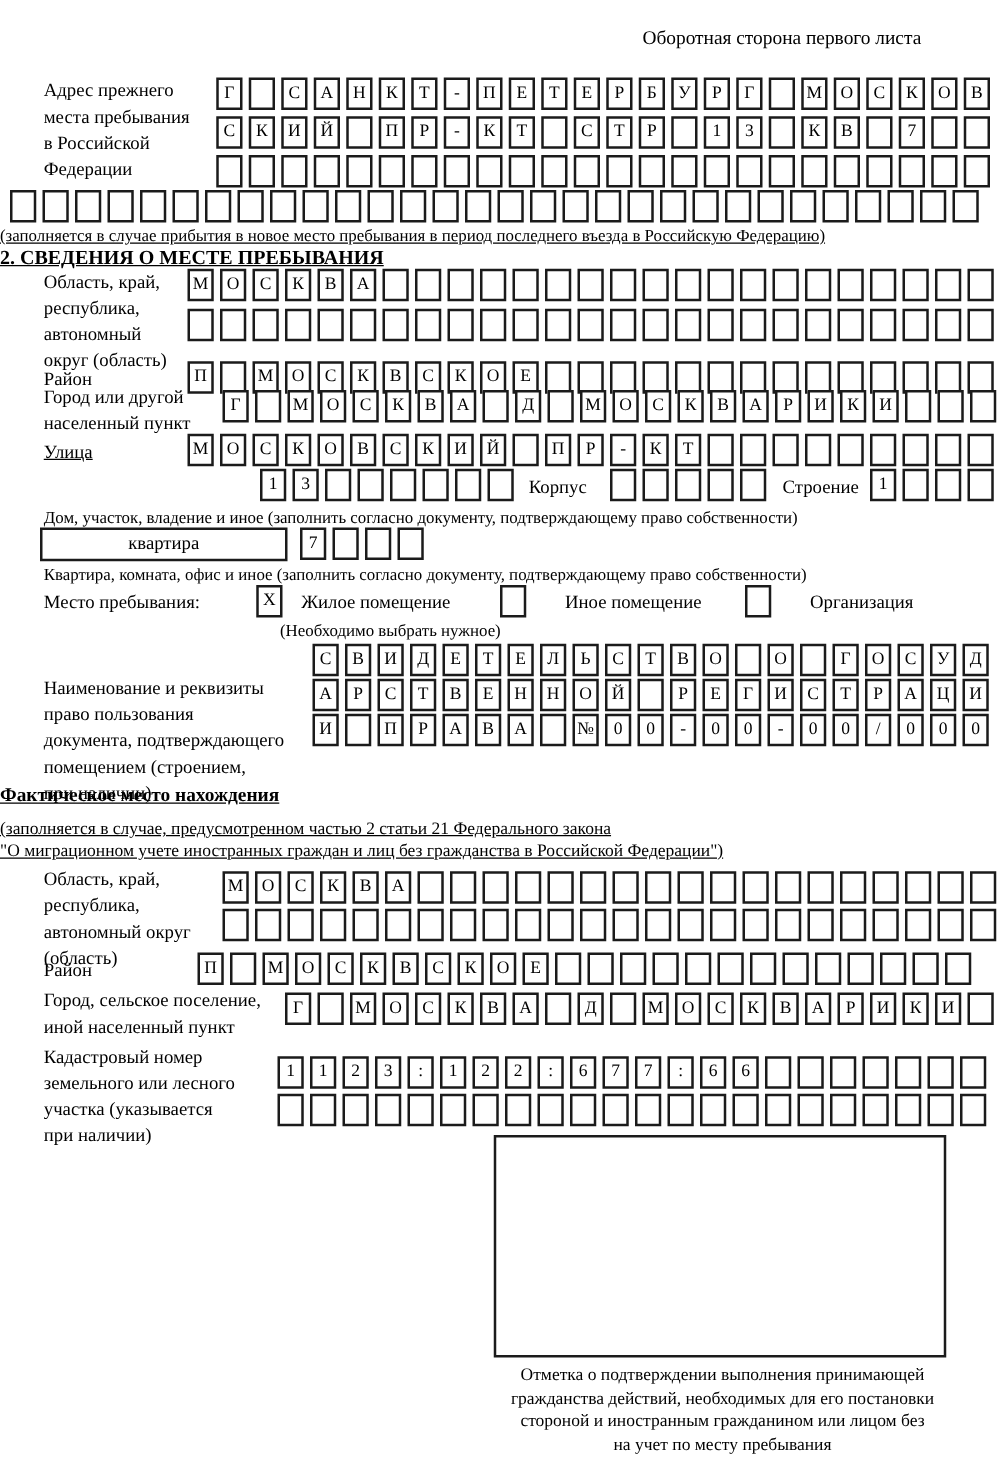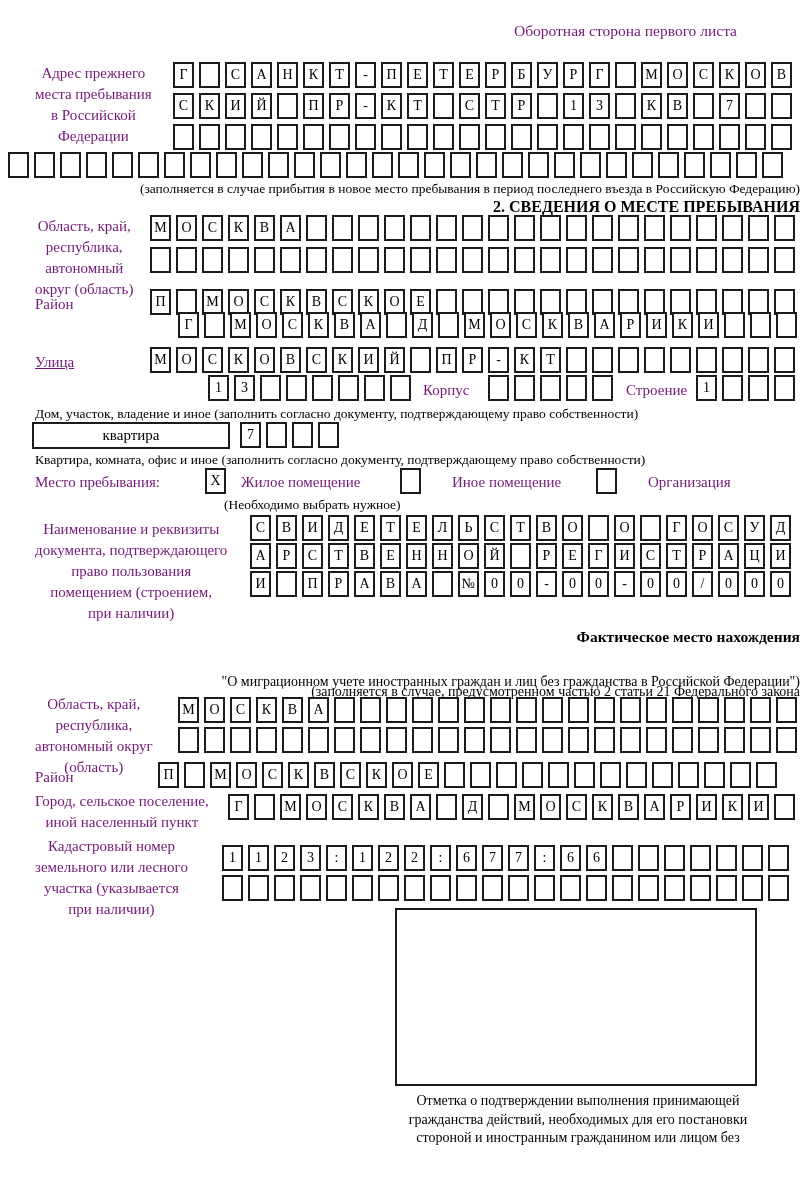--- a/index.html
+++ b/index.html
@@ -3,35 +3,35 @@
 <meta charset="utf-8">
 <style>
   html,body{margin:0;padding:0;background:#e8e8e8;}
   #page{
     position:relative;width:800px;height:1180px;margin:0 auto;
     background:#ffffff;color:#000;
     font-family:"Liberation Serif","DejaVu Serif",serif;
     overflow:hidden;
   }
   .abs{position:absolute;}
-  .lbl{font-size:15px;line-height:21px;color:#701a75;text-align:center;}
+  .lbl{font-size:15px;line-height:21px;color:#000000;}
   .cellrow{position:absolute;display:flex;gap:5px;}
   .cell{
     box-sizing:border-box;width:21px;height:26px;flex:0 0 21px;
     border:2px solid #1b1b1b;background:#fff;
     display:flex;align-items:center;justify-content:center;
     font-size:14px;font-family:"Liberation Serif","DejaVu Serif",serif;
   }
   .widebox{
     box-sizing:border-box;position:absolute;height:27px;
     border:2px solid #1b1b1b;display:flex;align-items:center;justify-content:center;
     font-size:15px;background:#fff;
   }
   .caption{font-size:13.5px;color:#000;white-space:nowrap;}
-  .center{left:0;right:0;text-align:right;}
+  .center{left:0;right:0;text-align:left;text-decoration:underline;}
   .sect-title{font-weight:bold;font-size:16px;}
   .sub-title{font-weight:bold;font-size:15.5px;}
   .notewrap div{white-space:nowrap;}
   #stamp-box{
     box-sizing:border-box;position:absolute;
     left:395px;top:908px;width:362px;height:178px;
     border:2px solid #1b1b1b;background:#fff;
   }
   .stampcap{font-size:14px;line-height:18.5px;text-align:center;}
 </style>
@@ -245,20 +245,24 @@
       <span class="cell"></span>
       <span class="cell"></span>
       <span class="cell"></span>
       <span class="cell"></span>
       <span class="cell"></span>
       <span class="cell"></span>
       <span class="cell"></span>
       <span class="cell"></span>
     </div>
 
+  <div class="abs notewrap" style="left:35px;top:308px;">
+    <div class="lbl">Город или другой</div>
+    <div class="lbl">населенный пункт</div>
+  </div>
   <div class="cellrow" style="left:178px;top:312px;">
       <span class="cell">Г</span>
       <span class="cell"></span>
       <span class="cell">М</span>
       <span class="cell">О</span>
       <span class="cell">С</span>
       <span class="cell">К</span>
       <span class="cell">В</span>
       <span class="cell">А</span>
       <span class="cell"></span>
@@ -346,24 +350,24 @@
 
   <div class="abs lbl" style="left:35px;top:472px;">Место пребывания:</div>
   <div class="cell abs" style="left:205px;top:468px;">X</div>
   <div class="abs lbl" style="left:241px;top:472px;">Жилое помещение</div>
   <div class="cell abs" style="left:400px;top:468px;"></div>
   <div class="abs lbl" style="left:452px;top:472px;">Иное помещение</div>
   <div class="cell abs" style="left:596px;top:468px;"></div>
   <div class="abs lbl" style="left:648px;top:472px;">Организация</div>
   <div class="abs caption" style="left:224px;top:497px;width:240px;text-align:left;">(Необходимо выбрать нужное)</div>
 
-  <div class="abs notewrap" style="left:35px;top:519px;line-height:22.3px;">
+  <div class="abs notewrap" style="left:35px;top:541px;line-height:22.3px;">
     <div class="lbl">Наименование и реквизиты</div>
+    <div class="lbl">право пользования</div>
     <div class="lbl">документа, подтверждающего</div>
-    <div class="lbl">право пользования</div>
     <div class="lbl">помещением (строением,</div>
     <div class="lbl">при наличии)</div>
   </div>
   <div class="cellrow" style="left:250px;top:515px;">
       <span class="cell">С</span>
       <span class="cell">В</span>
       <span class="cell">И</span>
       <span class="cell">Д</span>
       <span class="cell">Е</span>
       <span class="cell">Т</span>
@@ -424,21 +428,21 @@
       <span class="cell">-</span>
       <span class="cell">0</span>
       <span class="cell">0</span>
       <span class="cell">/</span>
       <span class="cell">0</span>
       <span class="cell">0</span>
       <span class="cell">0</span>
     </div>
 
   <div class="abs sub-title center" style="top:628px;">Фактическое место нахождения</div>
-  <div class="abs caption center" style="top:656px;font-size:14px;margin-top:28px;">(заполняется в случае, предусмотренном частью 2 статьи 21 Федерального закона</div>
+  <div class="abs caption center" style="top:656px;font-size:14px;">(заполняется в случае, предусмотренном частью 2 статьи 21 Федерального закона</div>
   <div class="abs caption center" style="top:674px;font-size:14px;">"О миграционном учете иностранных граждан и лиц без гражданства в Российской Федерации")</div>
 
   <div class="abs notewrap" style="left:35px;top:694px;line-height:20.5px;">
     <div class="lbl">Область, край,</div>
     <div class="lbl">республика,</div>
     <div class="lbl">автономный округ</div>
     <div class="lbl">(область)</div>
   </div>
   <div class="cellrow" style="left:178px;top:697px;">
       <span class="cell">М</span>
@@ -603,15 +607,16 @@
       <span class="cell"></span>
       <span class="cell"></span>
       <span class="cell"></span>
     </div>
 
   <div id="stamp-box"></div>
   <div class="abs" style="left:388px;top:1092px;width:380px;">
     <div class="stampcap">Отметка о подтверждении выполнения принимающей</div>
     <div class="stampcap">гражданства действий, необходимых для его постановки</div>
     <div class="stampcap">стороной и иностранным гражданином или лицом без</div>
+    <div class="stampcap">на учет по месту пребывания</div>
   </div>
 
 </div>
 
 </body></html>

